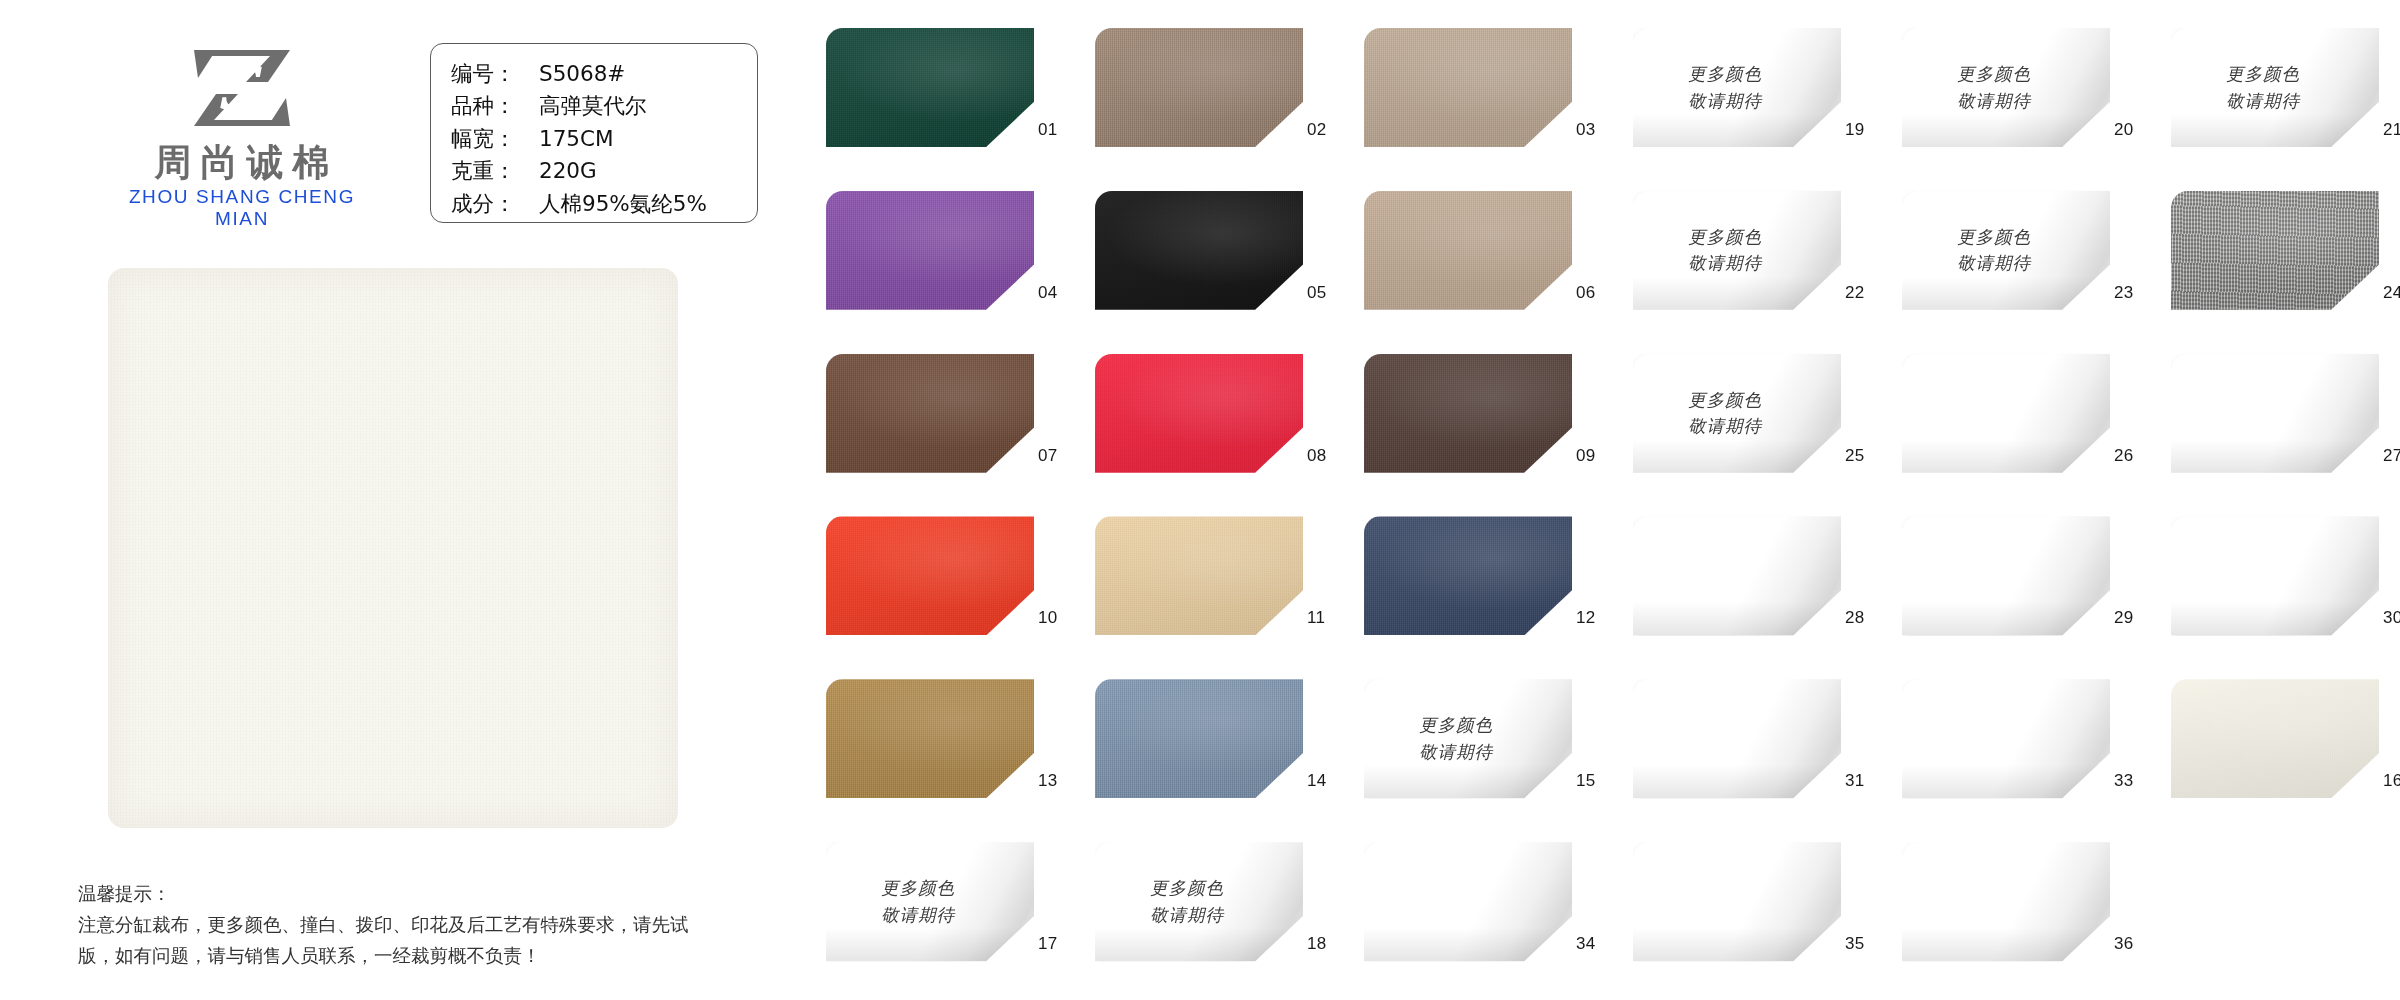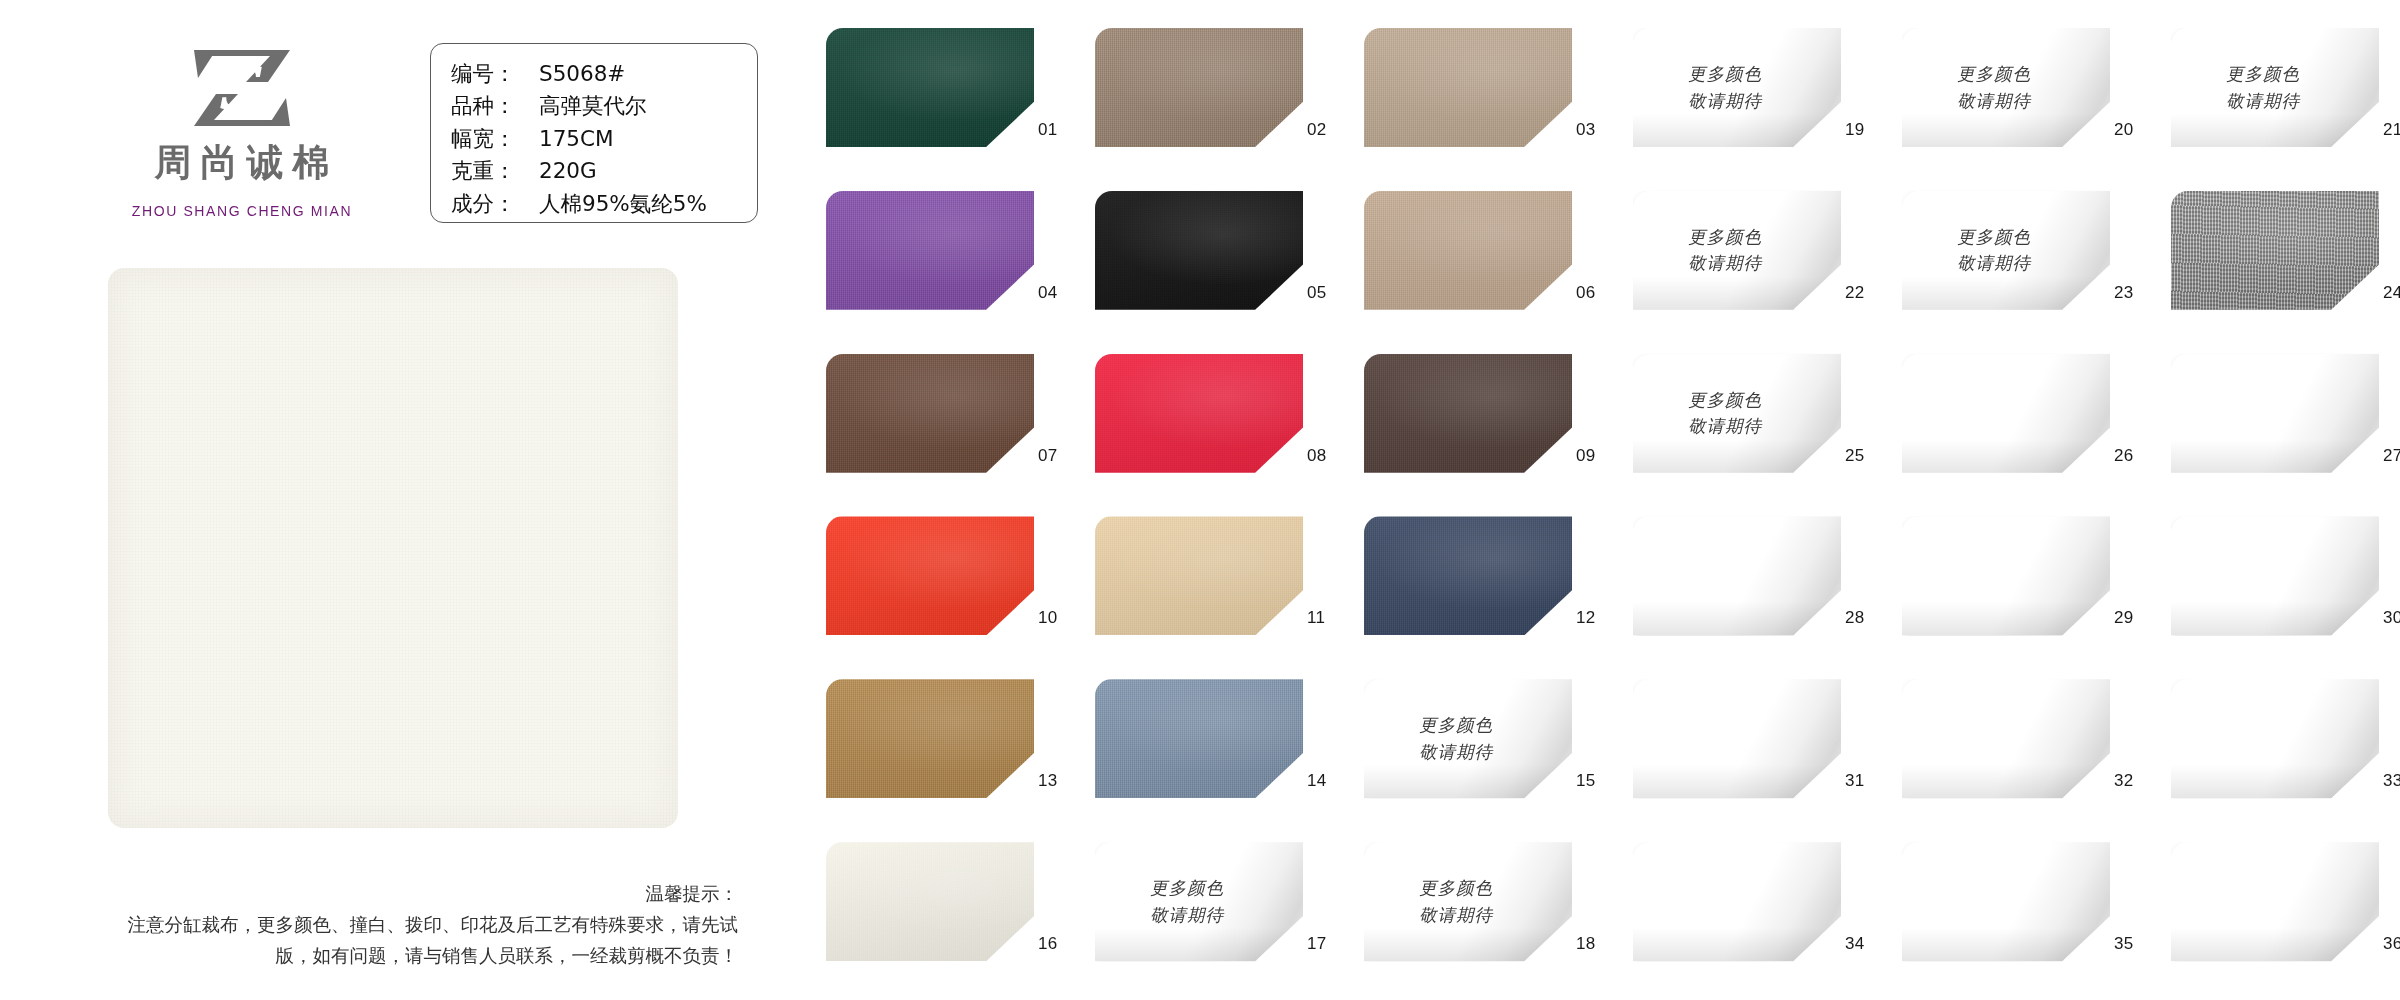--- a/index.html
+++ b/index.html
@@ -20,22 +20,22 @@
   #brand-block {
     position:absolute; left:108px; top:38px; width:268px; text-align:center;
   }
   #logo-mark { width:140px; height:100px; margin:0 auto; display:block; }
   #brand-cn {
     font-size:37px; letter-spacing:9px; color:#6b6b6b; font-weight:700;
     line-height:1.05; margin-top:6px; text-indent:9px;
     font-family:"DejaVu Sans","Liberation Sans",sans-serif;
   }
   #brand-en {
-    font-size:14px; letter-spacing:1.6px; color:#701a75; font-weight:400;
-    margin-top:20px;
+    font-size:19px; letter-spacing:1.6px; color:#1d4ed8; font-weight:400;
+    margin-top:3px;
   }
 
   
   #spec-box {
     position:absolute; left:430px; top:43px; width:328px; height:180px;
     border:1.6px solid #5a5a5a; border-radius:13px; background:#fff;
     padding:14px 0 0 20px;
   }
   .spec-row {
     display:flex; align-items:baseline;
@@ -51,21 +51,21 @@
     position:absolute; left:108px; top:268px; width:570px; height:560px;
     border-radius:16px;
     background:
       repeating-linear-gradient(90deg, rgba(0,0,0,0.016) 0 1px, rgba(255,255,255,0) 1px 3px),
       repeating-linear-gradient(0deg, rgba(0,0,0,0.013) 0 1px, rgba(255,255,255,0) 1px 3px),
       #f7f6ef;
     box-shadow: inset 0 0 34px rgba(200,196,176,0.22);
   }
 
   
-  #notice { position:absolute; left:88px; top:880px; width:650px;text-align:right; }
+  #notice { position:absolute; left:78px; top:880px; width:650px; }
   #notice-title {
     font-size:18.5px; color:#333; line-height:1.55;
     font-family:"DejaVu Sans","Liberation Sans",sans-serif;
   }
   .notice-line {
     font-size:18.5px; color:#333; line-height:1.72;
     font-family:"DejaVu Sans","Liberation Sans",sans-serif;
   }
 
   
@@ -331,24 +331,20 @@
         </div>
       </div>
       <div class="chip-num">15</div>
     </div>
     <div class="cell">
       <div class="chip card"></div>
       <div class="chip-num">31</div>
     </div>
     <div class="cell">
       <div class="chip card"></div>
-      <div class="chip-num">32</div>
-    </div>
-    <div class="cell">
-      <div class="chip card"></div>
       <div class="chip-num">33</div>
     </div>
     <div class="cell">
       <div class="chip fabric" style="background: rgb(245, 243, 232);"></div>
       <div class="chip-num">16</div>
     </div>
     <div class="cell">
       <div class="chip card">
         <div class="card-text">
           <span>更多颜色</span>

